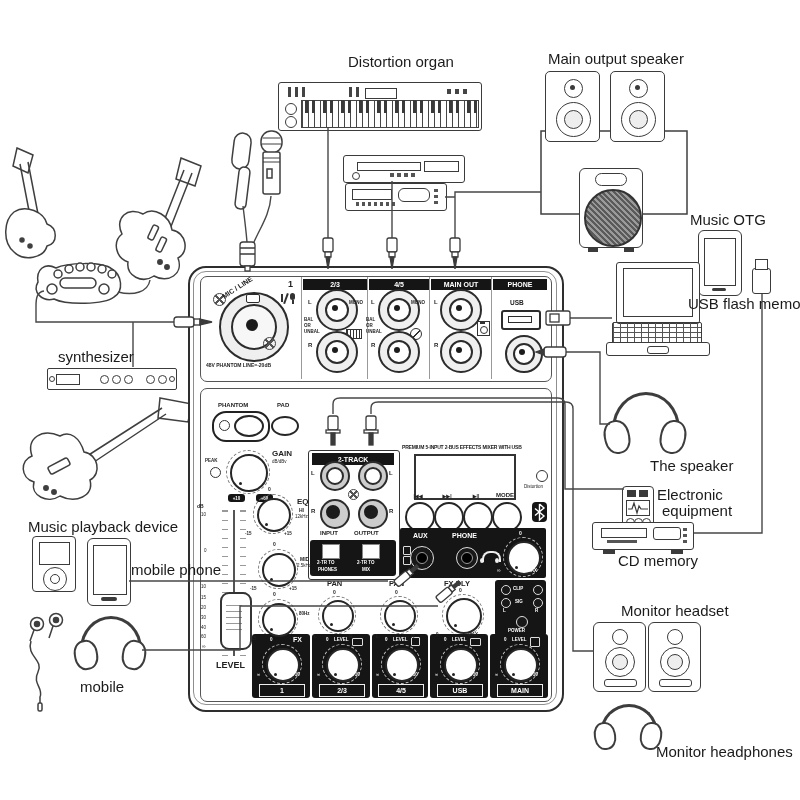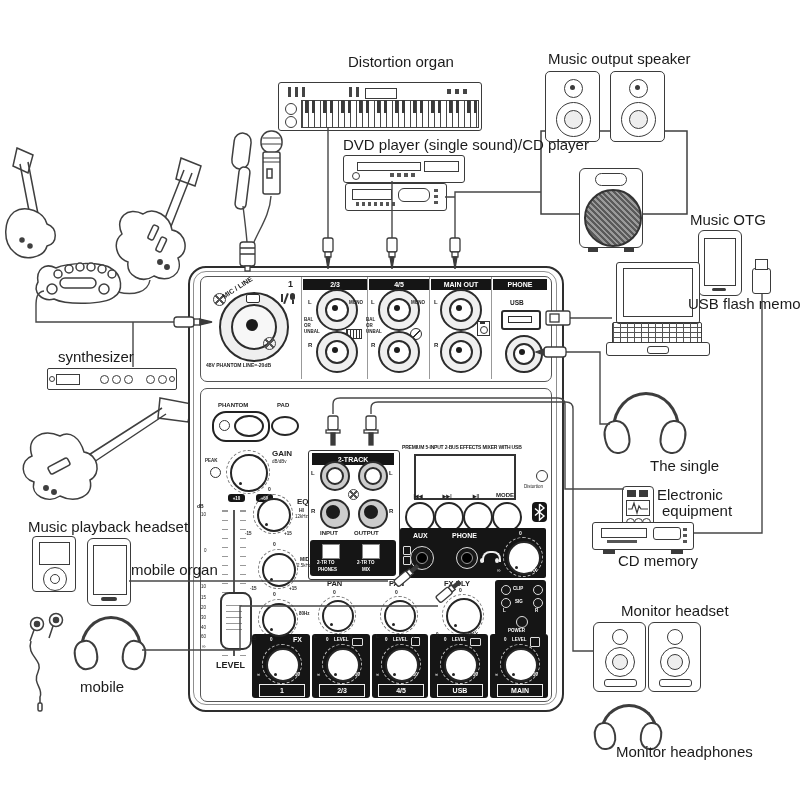--- a/index.html
+++ b/index.html
@@ -605,28 +605,27 @@
       </g>
       <g transform="translate(438,600) rotate(-40)">
         <rect x="0" y="-4" width="16" height="8" rx="2"></rect>
           <rect x="16" y="-3" width="4" height="6"></rect>
           <rect x="20" y="-1.5" width="8" height="3" fill="#3b3b3b"></rect>
       </g>
     </g>
   </svg>
 
   <div class="lbl" style="left:348px;top:53px">Distortion organ</div>
-  <div class="lbl" style="left:343px;top:136px">DVD player (single sound)/CD player</div>
-  <div class="lbl" style="left:548px;top:50px">Music output speaker</div>
+  <div class="lbl" style="left:548px;top:50px">Main output speaker</div>
   <div class="lbl" style="left:690px;top:211px">Music OTG</div>
   <div class="lbl" style="left:688px;top:295px">USB flash memory</div>
   <div class="lbl" style="left:58px;top:348px">synthesizer</div>
-  <div class="lbl" style="left:28px;top:518px">Music playback headset</div>
-  <div class="lbl" style="left:131px;top:561px">mobile organ</div>
+  <div class="lbl" style="left:28px;top:518px">Music playback device</div>
+  <div class="lbl" style="left:131px;top:561px">mobile phone</div>
   <div class="lbl" style="left:80px;top:678px">mobile</div>
-  <div class="lbl" style="left:650px;top:457px">The single</div>
+  <div class="lbl" style="left:650px;top:457px">The speaker</div>
   <div class="lbl" style="left:657px;top:486px">Electronic</div>
   <div class="lbl" style="left:662px;top:502px">equipment</div>
   <div class="lbl" style="left:618px;top:552px">CD memory</div>
   <div class="lbl" style="left:621px;top:602px">Monitor headset</div>
-  <div class="lbl" style="left:616px;top:743px">Monitor headphones</div>
+  <div class="lbl" style="left:656px;top:743px">Monitor headphones</div>
 
 </div>
 
 </body></html>

